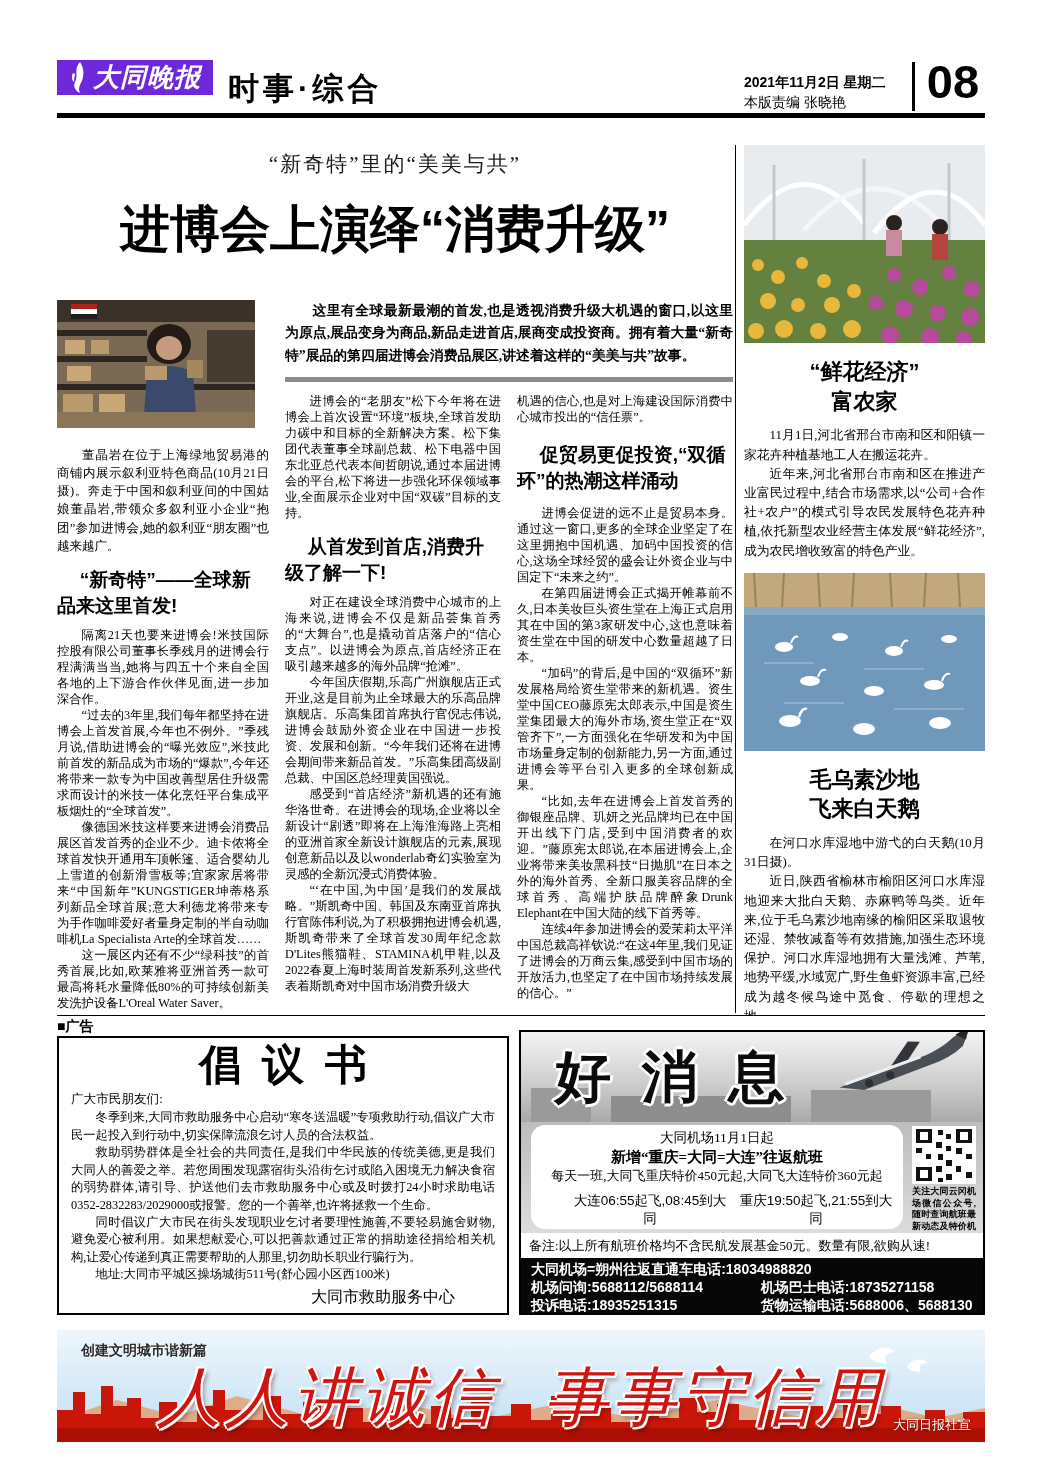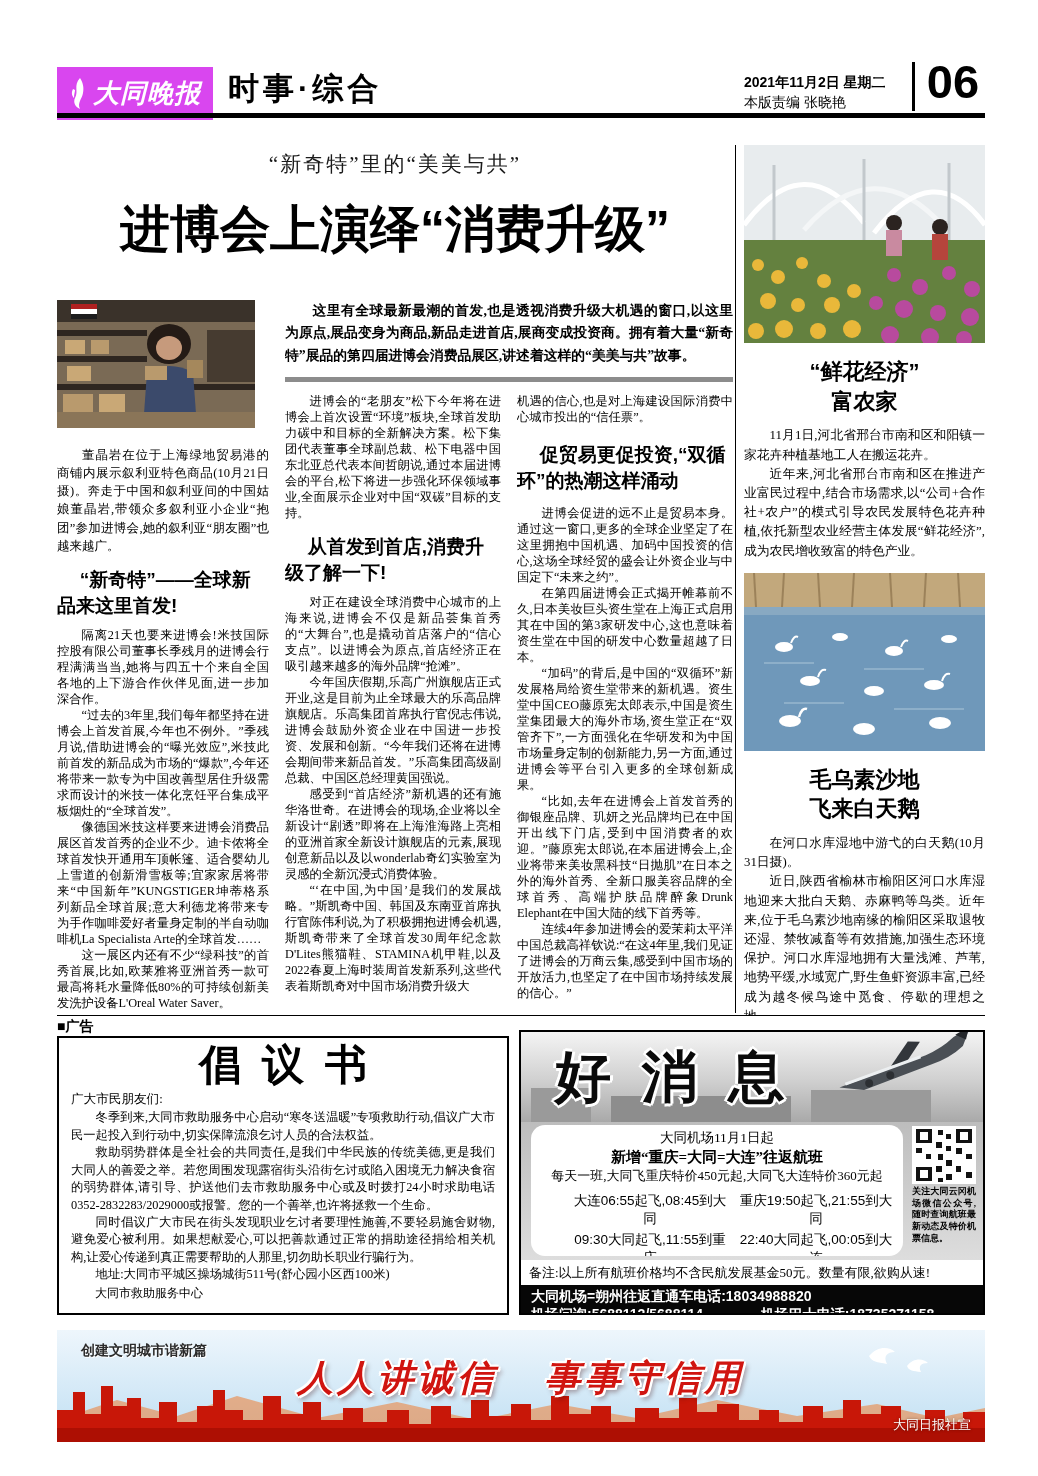--- a/index.html
+++ b/index.html
@@ -1,21 +1,21 @@
 <!DOCTYPE html>
 <html><head>
 <meta charset="utf-8">
 <style>
   * { margin:0; padding:0; box-sizing:border-box; }
   body { background:#e9e9e9; font-family:"Liberation Serif", serif; }
   .page { position:relative; width:1038px; height:1476px; background:#fff; margin:0 auto;
           overflow:hidden; color:#000; }
 
   
-  .logo { position:absolute; left:57px; top:67px; width:156px; height:53px; background:#d946ef;
+  .logo { position:absolute; left:57px; top:60px; width:156px; height:35px; background:#6d28d9;
           display:flex; align-items:center; justify-content:center; gap:4px; }
   .logo svg { width:20px; height:34px; }
   .logo-text { color:#fff; font-size:26px; font-weight:700; font-style:italic; letter-spacing:1px;
                font-family:"Liberation Serif", serif; }
   .section-title { position:absolute; left:228px; top:68px; font-size:31px; font-weight:900;
                    font-family:"Liberation Sans", sans-serif; letter-spacing:4px; }
   .date-block { position:absolute; left:744px; top:72px; font-family:"Liberation Sans", sans-serif;
                 font-size:14px; line-height:1.45; font-weight:700; }
   .date-block .editor { font-weight:400; }
   .pn-divider { position:absolute; left:912px; top:62px; width:3px; height:49px; background:#000; }
@@ -58,32 +58,32 @@
   
   .ads-rule { position:absolute; left:57px; top:1015px; width:928px; height:1px; background:#000; }
   .ad-label { position:absolute; left:57px; top:1018px; font-size:14px; font-weight:700;
               font-family:"Liberation Sans", sans-serif; }
   .ad-left { position:absolute; left:57px; top:1036px; width:452px; height:279px;
              border:2px solid #000; padding:2px 12px; overflow:hidden; }
   .ad-left h2 { text-align:center; font-size:42px; font-weight:900; letter-spacing:.5em;
                 text-indent:.5em; line-height:1.2; }
   .pl { font-size:12.3px; line-height:1.42; text-align:justify; text-indent:2em; }
   .pl-salut { font-size:12.6px; line-height:1.5; text-indent:0; }
-  .pl-sign { font-size:12px; padding-right:40px; line-height:1.6; }
+  .pl-sign { font-size:16px; text-align:right; padding-right:40px; line-height:1.6; }
 
   .ad-right { position:absolute; left:519px; top:1030px; width:466px; height:285px;
               border:2px solid #000; overflow:hidden; background:#701a75; }
   .ar-hero { position:relative; height:90px;
              background:linear-gradient(180deg,#f4f4f4 0%,#cfcfcf 55%,#a9a9a9 100%); overflow:hidden; }
   .ar-hero .bldg { position:absolute; bottom:0; background:#9a9a9a; }
   .ar-title { position:absolute; left:34px; top:8px; font-size:56px; font-weight:900;
               letter-spacing:.55em; color:#0a0a0a;
               text-shadow:-3px 0 #fff,3px 0 #fff,0 -3px #fff,0 3px #fff,-2px -2px #fff,2px 2px #fff; }
   .ar-plane { position:absolute; right:2px; top:2px; width:150px; height:62px; transform:rotate(-8deg); }
-  .ar-body { position:relative; height:163px;
+  .ar-body { position:relative; height:136px;
              background:linear-gradient(180deg,#bdbdbd,#e3e3e3);padding-left:40px; }
   .ar-panel { position:absolute; left:10px; top:3px; right:80px; bottom:29px; background:#fff;
               border-radius:14px; padding:4px 6px; text-align:center; overflow:hidden; }
   .ar-l1 { font-size:13.5px; line-height:1.35; }
   .ar-l2 { font-size:15px; font-weight:700; line-height:1.35; }
   .ar-l3 { font-size:13px; line-height:1.4; }
   .ar-sched { display:grid; grid-template-columns:1fr 1fr; gap:3px 4px; margin-top:6px;
               font-size:13.5px; font-family:"Liberation Sans", sans-serif;margin-left:32px; }
   .ar-note { position:absolute; left:0; right:0; bottom:0; height:25px; background:#fff;
              font-size:13px; line-height:25px; padding-left:8px; white-space:nowrap; }
@@ -96,21 +96,21 @@
   .ar-crow { display:flex;align-items:center; }
   .ar-crow span:first-child { width:52%; }
 
   
   .banner { position:absolute; left:57px; top:1330px; width:928px; height:112px; overflow:hidden;
             background:linear-gradient(180deg,#eef6fc 0%,#d4e9f7 55%,#bfdff2 100%); }
   .banner-skyline { position:absolute; left:0; bottom:0; width:100%; height:80px; }
   .banner-tagline { position:absolute; left:24px; top:12px; font-size:14px; font-weight:700;
                     color:#2b2b2b; text-shadow:1px 1px 0 #fff; }
   .banner-slogan { position:absolute; left:0; top:24px; width:100%; display:flex;
-                   justify-content:center; gap:47px; font-size:36px; font-weight:700; font-style:italic;
+                   justify-content:center; gap:47px; font-size:64px; font-weight:400; font-style:italic;
                    color:#d01510; letter-spacing:4px;
                    text-shadow:-2px 0 #fff,2px 0 #fff,0 -2px #fff,0 2px #fff,-2px -2px #fff,
                                2px 2px #fff,3px 4px 5px rgba(60,0,0,.45); }
   .banner-credit { position:absolute; right:14px; bottom:8px; color:#fff; font-size:13px;
                    text-shadow:0 0 3px rgba(0,0,0,.6); }
   .banner-doves { position:absolute; right:52px; top:8px; width:70px; height:40px; }
 </style>
 </head>
 <body>
 
@@ -122,21 +122,21 @@
       <path d="M4 12 C2 16 3 19 5 21 C5 17 6 15 6 13 Z" fill="#fff"></path>
     </svg>
     <span class="logo-text">大同晚报</span>
   </div>
   <div class="section-title">时事·综合</div>
   <div class="date-block">
     <div>2021年11月2日 星期二</div>
     <div class="editor">本版责编 张晓艳</div>
   </div>
   <div class="pn-divider"></div>
-  <div class="page-number">06</div>
+  <div class="page-number">08</div>
   <div class="header-rule"></div>
 
   <div class="kicker">“新奇特”里的“美美与共”</div>
   <div class="headline">进博会上演绎“消费升级”</div>
 
   <div class="main-cols">
     <div class="mcol1">
       <div class="photo-frame">
         <svg width="198" height="128" viewBox="0 0 198 128">
           <rect width="198" height="128" fill="#7a6a55"></rect>

